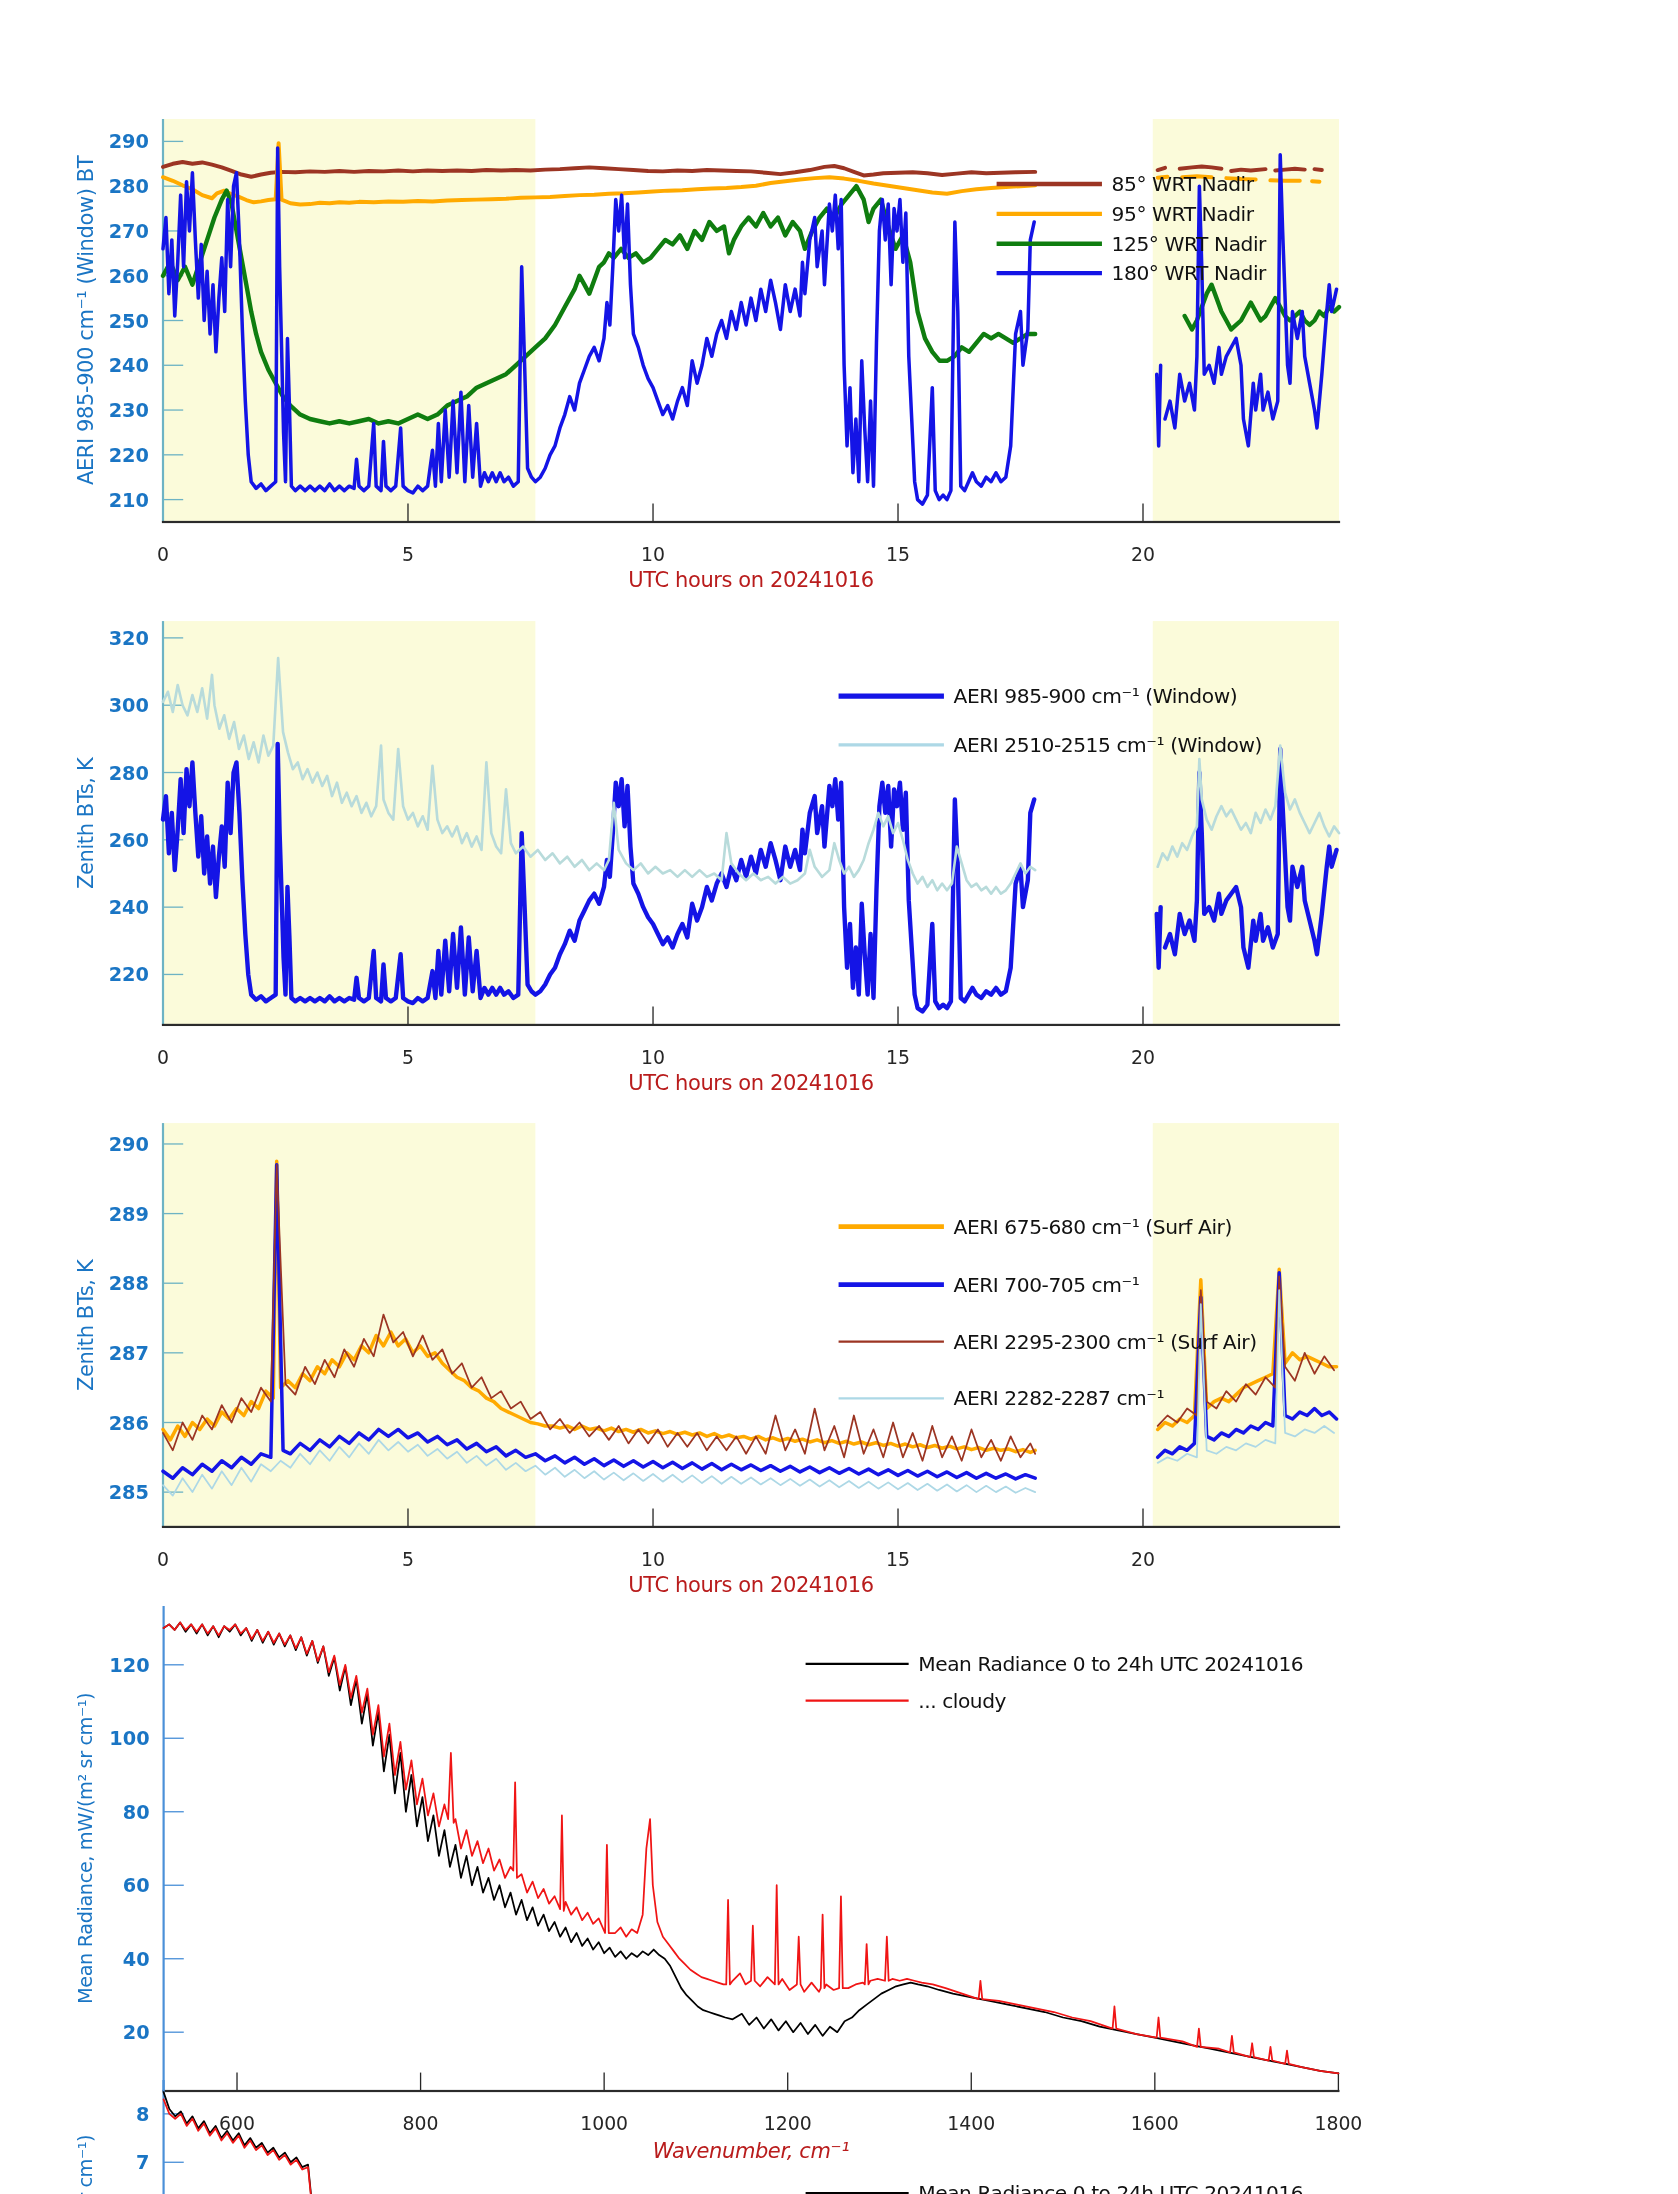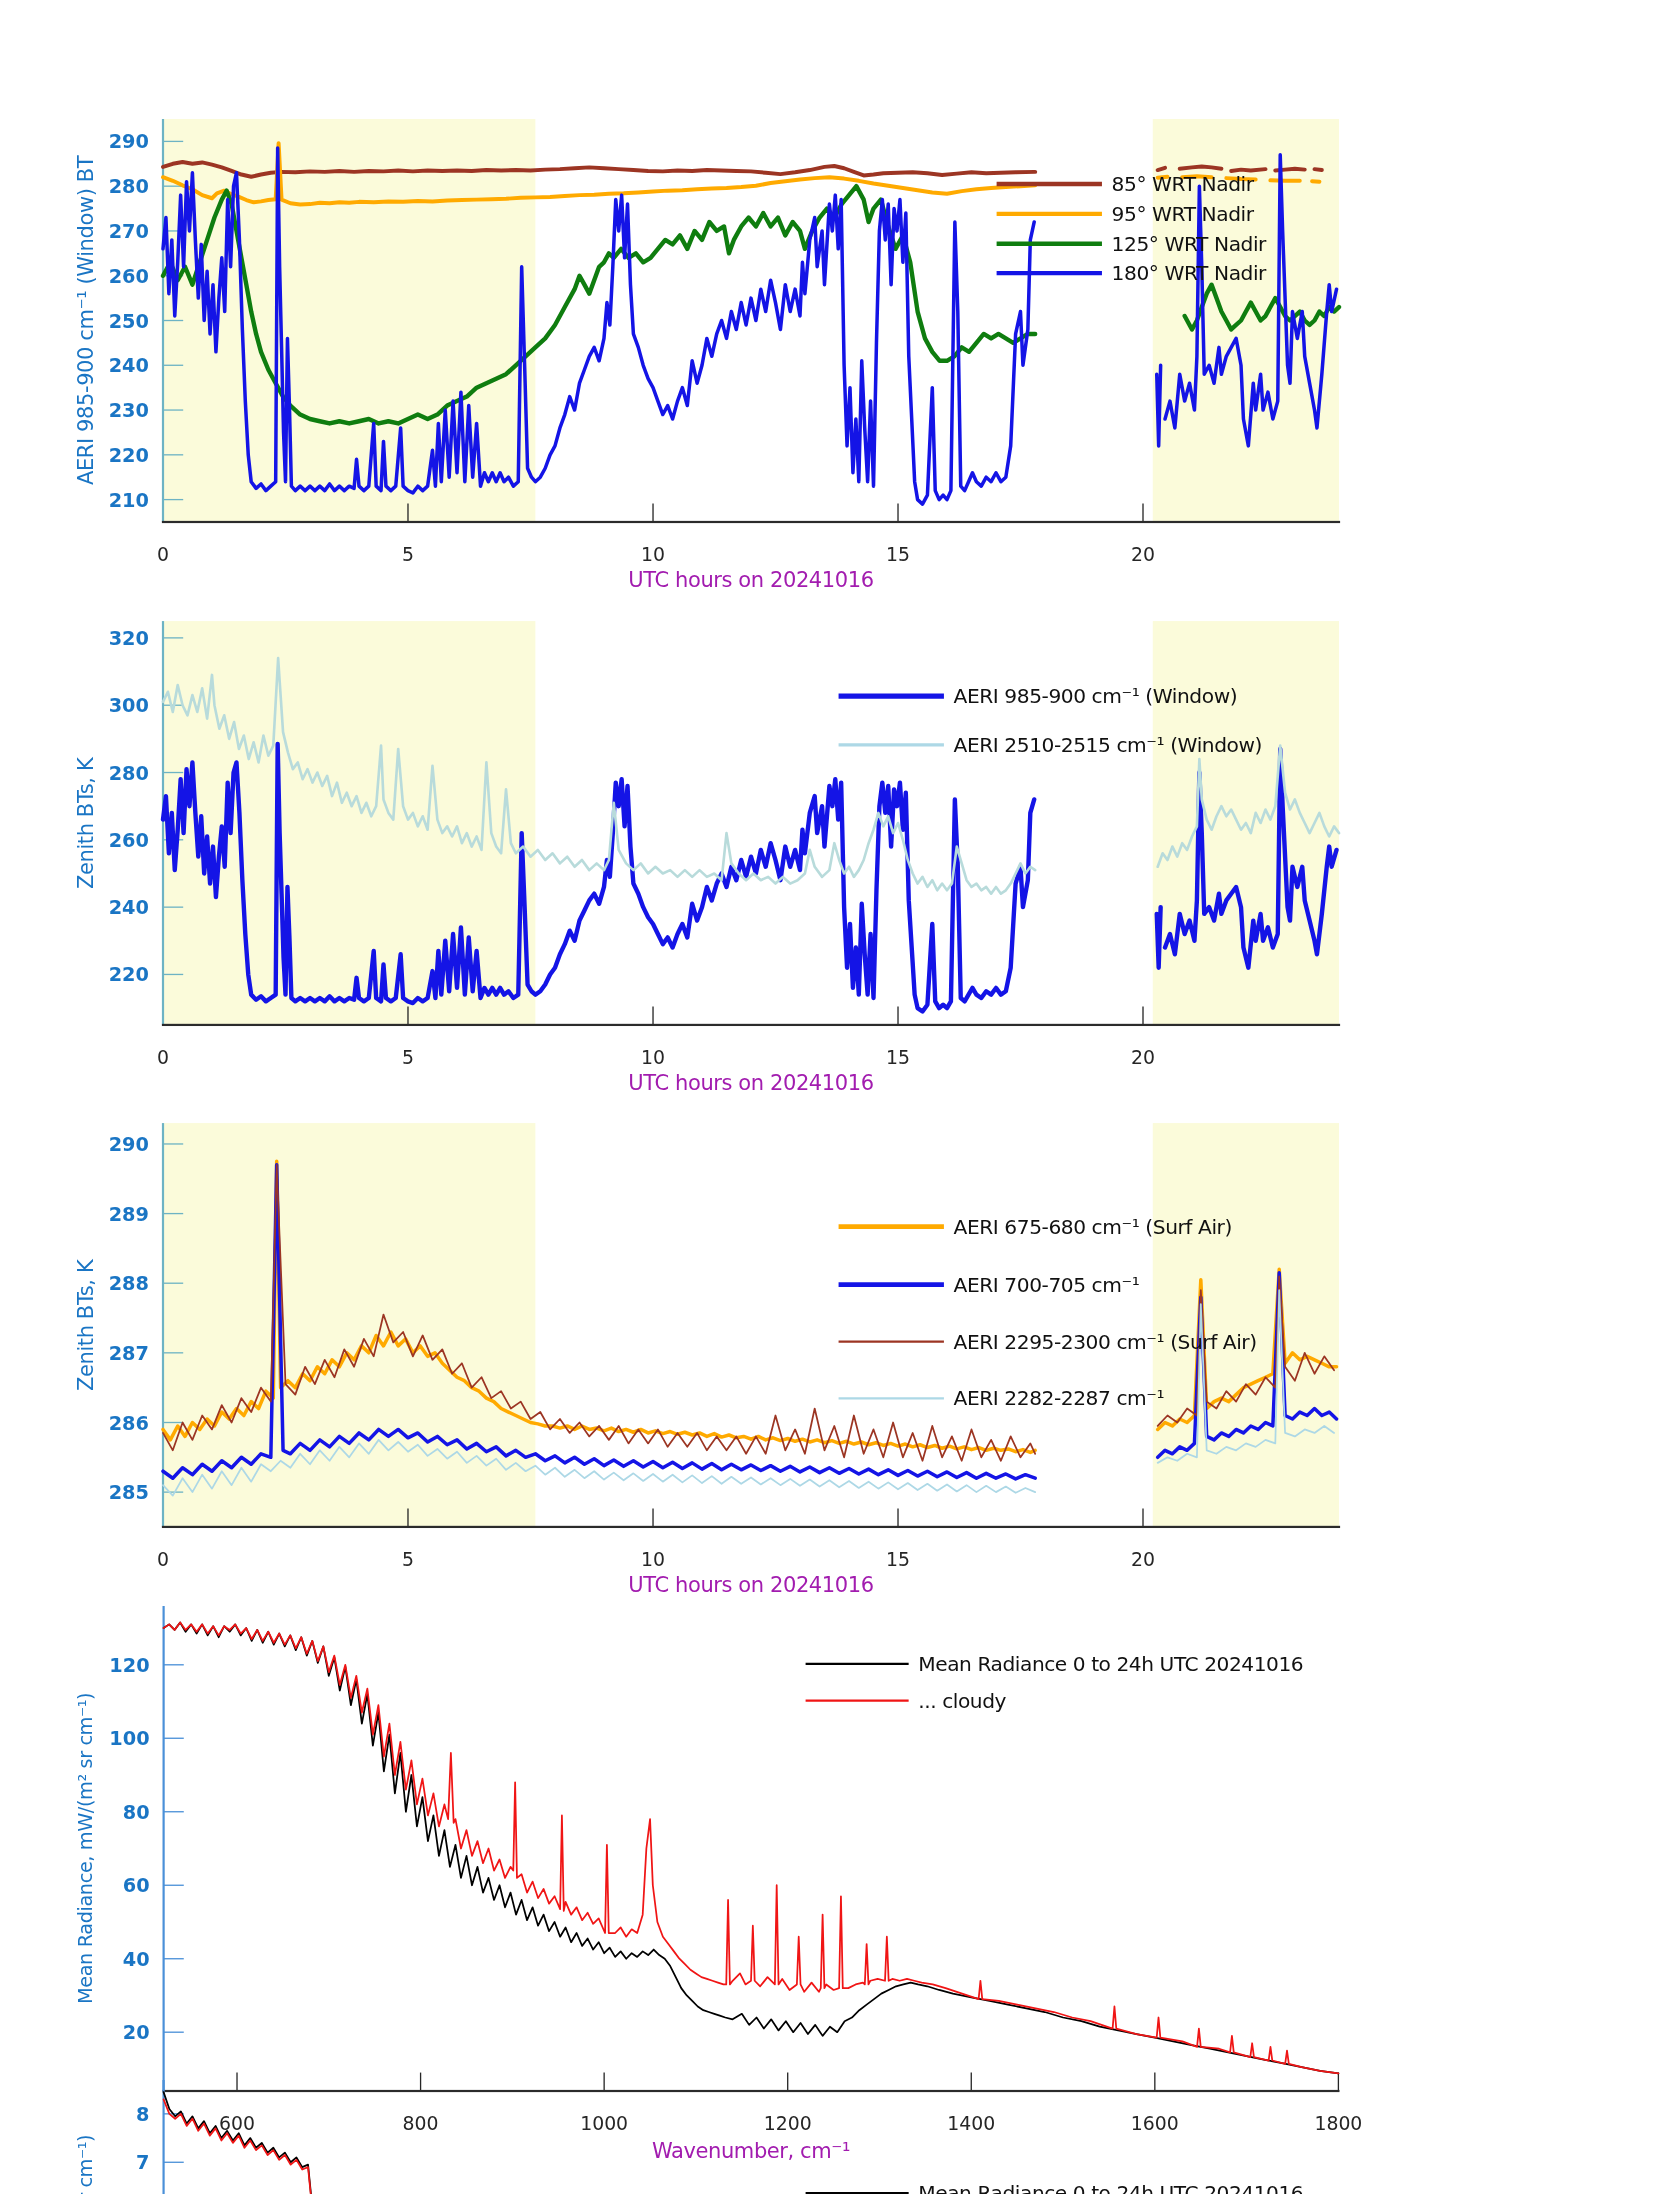--- a/index.html
+++ b/index.html
@@ -3,21 +3,21 @@
 <meta charset="utf-8">
 <style>
   html,body{margin:0;padding:0;background:#fff;}
   #canvas{position:relative;width:1679px;height:2633px;background:#fff;
           font-family:"DejaVu Sans","Liberation Sans",sans-serif;}
   .plot{position:absolute;}
   .plot svg{overflow:visible;display:block;}
   .ylabel{position:absolute;writing-mode:vertical-rl;transform:rotate(180deg);
           text-align:center;color:#1a75c4;font-size:21px;font-weight:500;
           letter-spacing:-0.4px;white-space:nowrap;}
-  .xlabel{position:absolute;text-align:center;color:#a21caf;font-size:21px;
+  .xlabel{position:absolute;text-align:center;color:#b91c1c;font-size:21px;
           letter-spacing:-0.4px;width:1176px;left:163px;}
   .lg-text{font-size:46px;fill:#111;letter-spacing:-1px;}
   .ytick-text{font-size:44px;font-weight:700;fill:#1a75c4;}
   .xtick-text{font-size:43px;fill:#262626;}
 </style>
 </head>
 <body>
 
 <div id="canvas">
 
@@ -188,21 +188,21 @@
         <rect x="-2.5" y="0" width="5" height="1106" fill="#4a90d8"></rect>
         <rect x="-2.5" y="1103.5" width="2684" height="5" fill="#2b2b2b"></rect>
         <path d="M0.0 50.3L12.6 41.9L25.1 54.5L37.7 37.7L50.2 58.7L62.8 41.9L75.3 62.8L87.9 41.9L100.5 67.0L113.0 46.1L125.6 71.2L138.1 46.1L150.7 58.7L163.3 41.9L175.8 67.0L188.4 50.3L200.9 79.6L213.5 54.5L226.0 83.8L238.6 58.7L251.2 88.0L263.7 62.8L276.3 92.2L288.8 67.0L301.4 100.5L313.9 71.2L326.5 113.1L339.1 79.6L351.6 129.9L364.2 92.2L376.7 159.2L389.3 117.3L401.8 192.7L414.4 138.3L427.0 226.2L439.5 167.6L452.1 268.1L464.6 201.1L477.2 318.4L489.8 243.0L502.3 377.0L514.9 293.3L527.4 427.3L540.0 335.2L552.5 469.2L565.1 385.4L577.7 502.7L590.2 435.7L602.8 536.2L615.3 477.6L627.9 569.8L640.4 511.1L653.0 594.9L665.6 544.6L678.1 620.0L690.7 569.8L703.2 636.8L715.8 594.9L728.4 653.5L740.9 620.0L753.5 670.3L766.0 636.8L778.6 687.1L791.1 653.5L803.7 703.8L816.3 670.3L828.8 716.4L841.4 687.1L853.9 729.0L866.5 703.8L879.0 741.5L891.6 720.6L904.2 754.1L916.7 733.1L929.3 766.7L941.8 745.7L954.4 775.0L967.0 758.3L979.5 783.4L992.1 766.7L1004.6 791.8L1017.2 779.2L1029.7 800.2L1042.3 787.6L1054.9 804.4L1067.4 791.8L1080.0 800.2L1092.5 787.6L1105.1 796.0L1117.6 783.4L1130.2 796.0L1142.8 804.4L1155.3 821.1L1167.9 846.3L1180.4 871.4L1193.0 888.2L1205.5 900.7L1218.1 913.3L1230.7 921.7L1243.2 925.9L1255.8 930.0L1268.3 934.2L1280.9 938.4L1297.6 942.6L1318.6 930.0L1335.3 955.2L1352.1 938.4L1368.8 963.6L1385.5 942.6L1402.3 967.8L1419.0 946.8L1435.8 971.9L1452.5 951.0L1469.3 976.1L1486.0 955.2L1502.8 980.3L1519.5 959.4L1536.2 971.9L1553.0 946.8L1569.7 938.4L1586.5 921.7L1603.2 909.1L1620.0 896.5L1636.7 884.0L1653.4 875.6L1670.2 867.2L1686.9 863.0L1703.7 858.8L1720.4 863.0L1741.4 867.2L1768.6 875.6L1800.0 884.0L1841.8 892.3L1883.7 900.7L1925.5 909.1L1967.4 917.5L2009.3 925.9L2051.1 938.4L2093.0 946.8L2134.8 959.4L2176.7 967.8L2218.5 976.1L2260.4 984.5L2302.3 992.9L2344.1 1001.3L2386.0 1009.6L2427.8 1018.0L2469.7 1026.4L2511.6 1034.8L2553.4 1043.2L2595.3 1051.5L2637.1 1059.9L2679.0 1065.8" fill="none" stroke="#000000" stroke-width="4" stroke-linejoin="round" stroke-linecap="round"></path>
         <path d="M0.0 50.3L12.6 41.9L25.1 54.5L37.7 37.7L50.2 54.5L62.8 41.9L75.3 58.7L87.9 41.9L100.5 62.8L113.0 46.1L125.6 67.0L138.1 46.1L150.7 54.5L163.3 41.9L175.8 62.8L188.4 50.3L200.9 75.4L213.5 54.5L226.0 79.6L238.6 58.7L251.2 83.8L263.7 62.8L276.3 88.0L288.8 67.0L301.4 96.4L313.9 71.2L326.5 108.9L339.1 79.6L351.6 125.7L364.2 92.2L376.7 150.8L389.3 113.1L401.8 180.1L414.4 134.1L427.0 209.5L439.5 159.2L452.1 243.0L464.6 188.5L477.2 293.3L489.8 226.2L502.3 343.5L514.9 268.1L527.4 385.4L540.0 310.0L552.5 418.9L565.1 351.9L577.7 452.5L590.2 393.8L602.8 477.6L615.3 427.3L627.9 502.7L640.4 452.5L648.8 486.0L655.1 335.2L661.4 494.3L665.6 486.0L678.1 553.0L690.7 511.1L703.2 569.8L715.8 536.2L728.4 586.5L740.9 553.0L753.5 603.3L766.0 578.1L778.6 620.0L791.1 594.9L797.4 603.3L801.6 402.2L805.8 620.0L816.3 611.7L828.8 653.5L841.4 628.4L853.9 666.1L866.5 645.2L879.0 678.7L891.6 661.9L904.2 691.3L908.3 477.6L912.5 695.4L916.7 674.5L929.3 703.8L941.8 687.1L954.4 716.4L967.0 699.6L979.5 724.8L992.1 712.2L1006.7 745.7L1010.9 544.6L1015.1 745.7L1029.7 745.7L1042.3 733.1L1054.9 754.1L1067.4 737.3L1080.0 745.7L1092.5 703.8L1100.9 553.0L1109.3 486.0L1115.6 636.8L1126.0 720.6L1138.6 754.1L1151.1 770.8L1163.7 787.6L1176.2 804.4L1188.8 816.9L1201.4 829.5L1213.9 837.9L1226.5 846.3L1239.0 850.4L1251.6 854.6L1264.2 858.8L1276.7 863.0L1283.0 863.0L1287.2 670.3L1291.4 863.0L1297.6 854.6L1314.4 837.9L1326.9 863.0L1339.5 854.6L1343.7 729.0L1347.9 854.6L1360.4 867.2L1377.2 846.3L1393.9 863.0L1398.1 636.8L1402.3 863.0L1410.7 850.4L1427.4 875.6L1444.1 863.0L1448.3 754.1L1452.5 863.0L1460.9 879.8L1477.6 858.8L1494.4 879.8L1498.6 871.4L1502.8 703.8L1506.9 871.4L1511.1 863.0L1527.9 875.6L1540.4 871.4L1544.6 661.9L1548.8 871.4L1561.4 871.4L1578.1 863.0L1594.8 858.8L1599.0 863.0L1603.2 770.8L1607.4 863.0L1611.6 854.6L1628.3 850.4L1645.1 854.6L1649.3 754.1L1653.4 854.6L1661.8 850.4L1678.6 854.6L1695.3 850.4L1712.0 854.6L1728.8 858.8L1753.9 863.0L1783.2 871.4L1820.9 884.0L1858.6 896.5L1862.7 854.6L1866.9 896.5L1904.6 900.7L1946.5 909.1L1988.3 917.5L2030.2 925.9L2072.0 938.4L2113.9 946.8L2164.1 963.6L2168.3 913.3L2172.5 963.6L2218.5 976.1L2264.6 984.5L2268.8 938.4L2273.0 984.5L2323.2 992.9L2356.7 1005.5L2360.9 963.6L2365.1 1005.5L2406.9 1009.6L2432.0 1018.0L2436.2 980.3L2440.4 1018.0L2478.1 1028.9L2482.3 997.1L2486.4 1028.9L2519.9 1036.5L2524.1 1005.5L2528.3 1036.5L2557.6 1044.0L2561.8 1013.8L2566.0 1044.0L2595.3 1051.5L2637.1 1059.9L2679.0 1065.8" fill="none" stroke="#f01515" stroke-width="4" stroke-linejoin="round" stroke-linecap="round"></path>
         <line x1="1464" y1="132" x2="1699" y2="132" stroke="#000000" stroke-width="5"></line>
         <text x="1721" y="148" class="lg-text">Mean Radiance 0 to 24h UTC 20241016</text>
         <line x1="1464" y1="216" x2="1699" y2="216" stroke="#f01515" stroke-width="5"></line>
         <text x="1721" y="232" class="lg-text">... cloudy</text>
       </svg>
     </div>
-  <div class="xlabel" style="top:2139px;">Wavenumber, cm⁻¹</div>
+  <div class="xlabel" style="top:2139px;font-style:italic;">Wavenumber, cm⁻¹</div>
 
   <div class="ylabel" style="left:74px;top:2080px;height:421px;font-size:19.3px;">Mean Radiance, mW/(m² sr cm⁻¹)</div>
   <div class="plot" style="left:163px;top:2080px;">
       <svg width="1176" height="421" viewBox="0 0 2679 960">
         <line x1="0" y1="960.0" x2="46" y2="960.0" stroke="#4a90d8" stroke-width="3"></line>
         <text x="-32" y="976" text-anchor="end" class="ytick-text">0</text>
         <line x1="0" y1="849.7" x2="46" y2="849.7" stroke="#4a90d8" stroke-width="3"></line>
         <text x="-32" y="865.7" text-anchor="end" class="ytick-text">1</text>
         <line x1="0" y1="739.3" x2="46" y2="739.3" stroke="#4a90d8" stroke-width="3"></line>
         <text x="-32" y="755.3" text-anchor="end" class="ytick-text">2</text>

